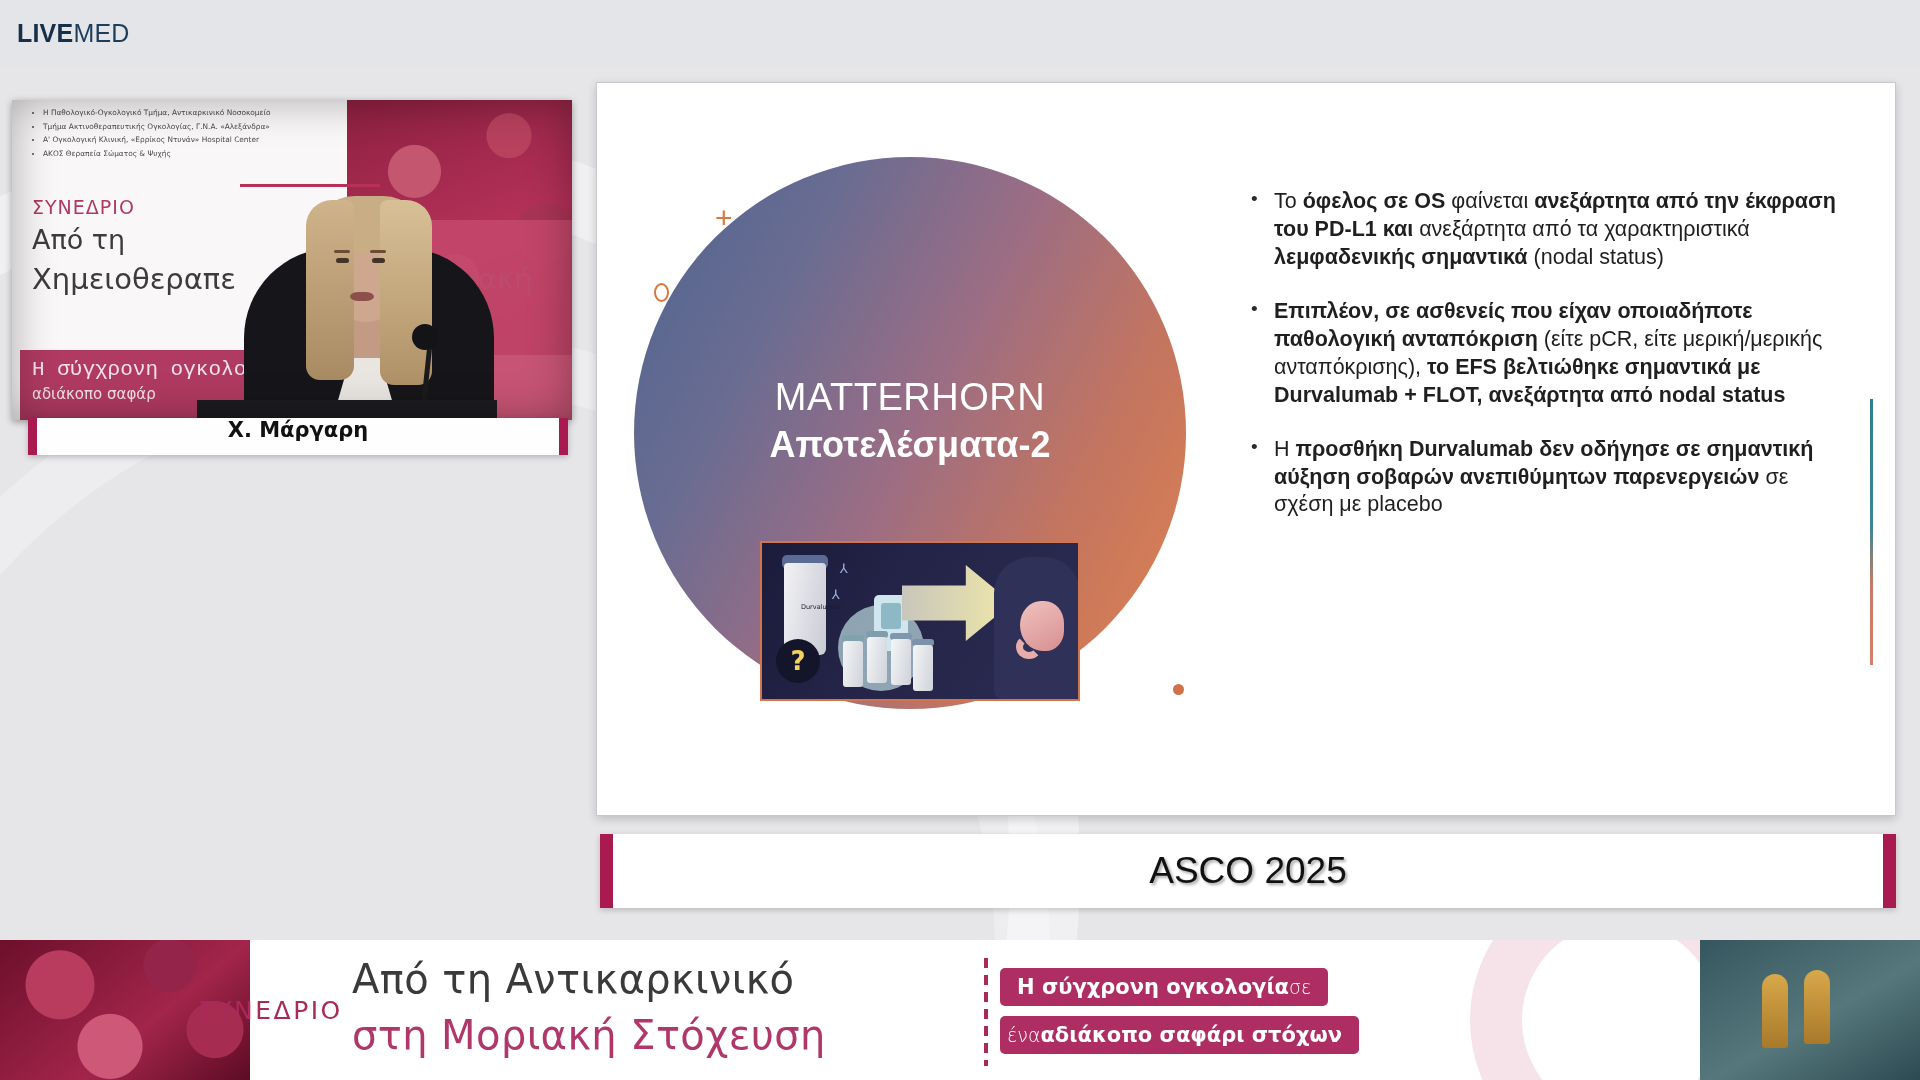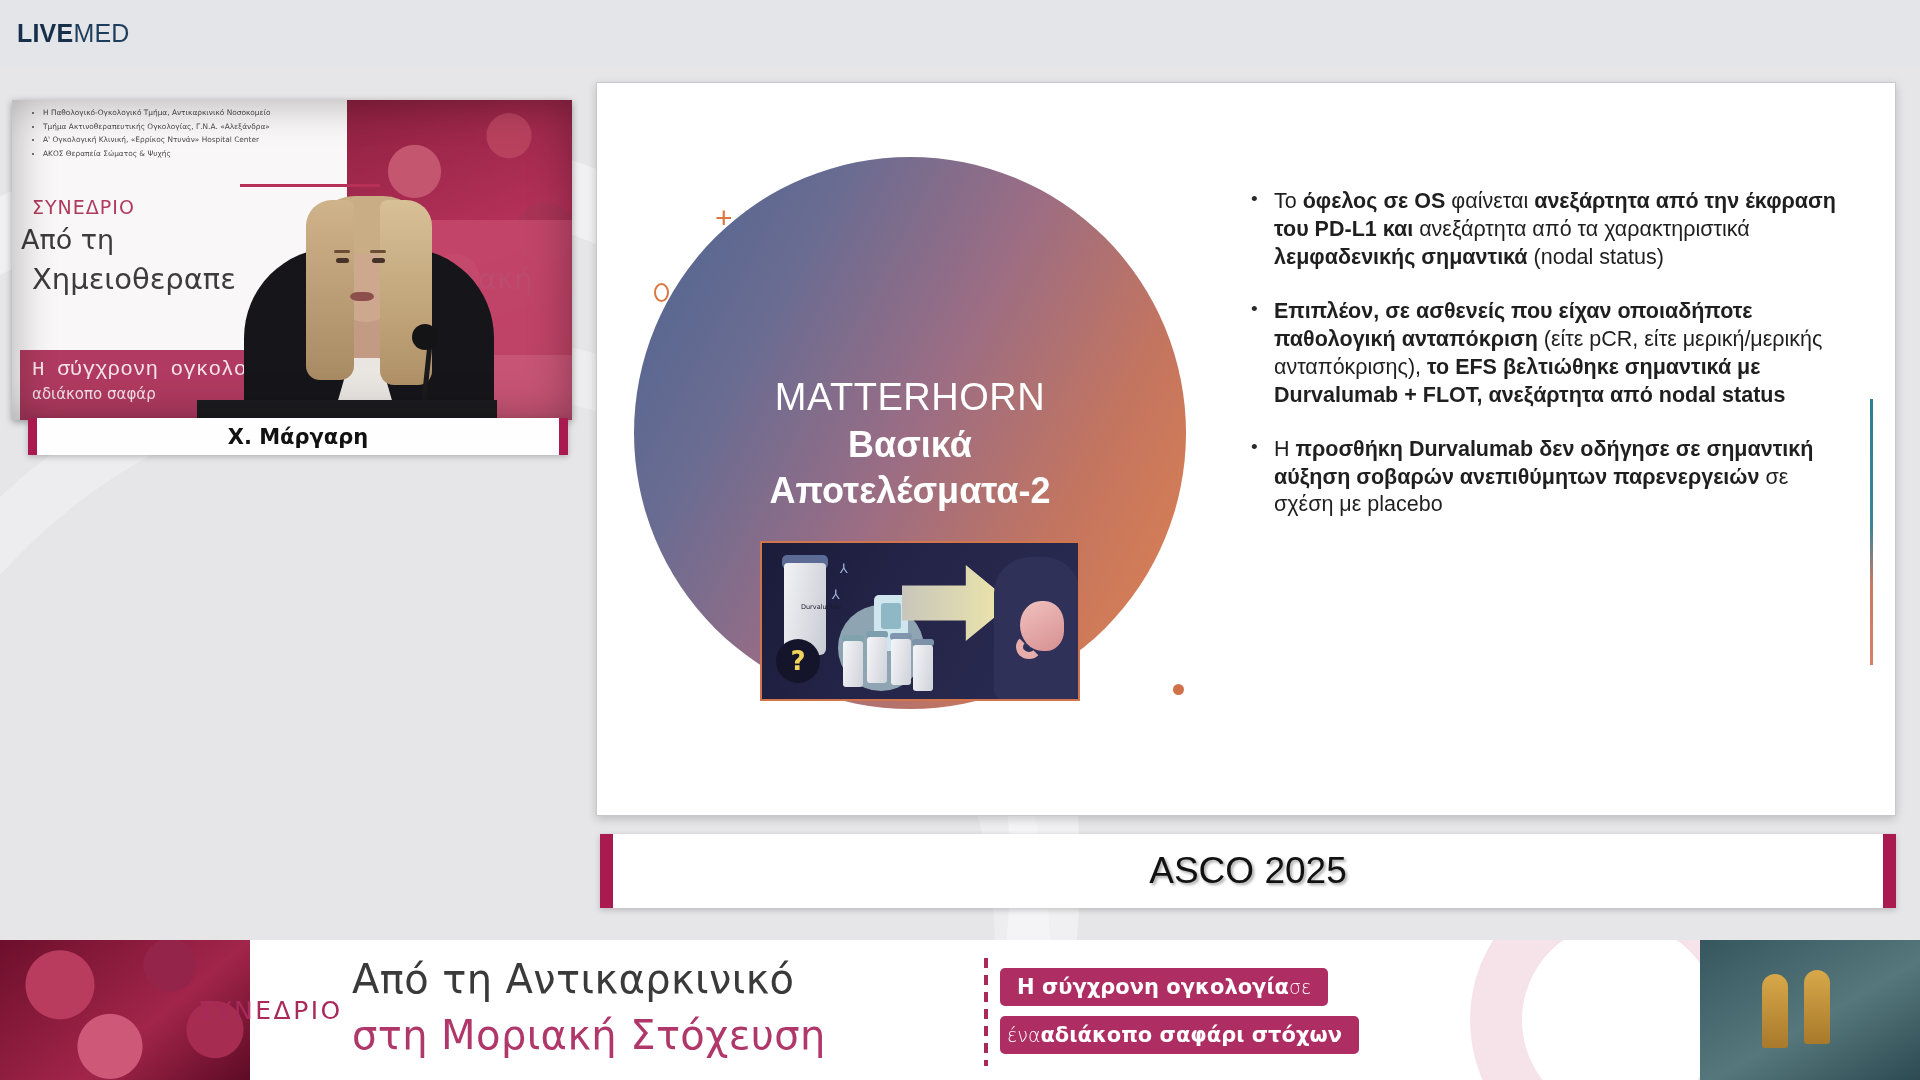--- a/index.html
+++ b/index.html
@@ -100,21 +100,21 @@
     position: absolute; left: 228px; top: 84px;
     width: 140px; height: 3px;
     background: #b63057;
   }
   .poster-synedrio {
     position: absolute; left: 20px; top: 96px;
     font-size: 19px; color: #b03a5e; letter-spacing: 1px;
     font-family: "DejaVu Sans", sans-serif;
   }
   .poster-line1 {
-    position: absolute; left: 9px; top: 124px;
+    position: absolute; left: 20px; top: 124px;
     font-size: 27px; color: #3c3c3c;
     font-family: "DejaVu Sans", sans-serif;
   }
   .poster-line2 {
     position: absolute; left: 20px; top: 162px;
     font-size: 29px; color: #3c3c3c;
     font-family: "DejaVu Sans", sans-serif;
     white-space: nowrap;
   }
   .poster-line2b {
@@ -221,21 +221,21 @@
     box-shadow: inset 0 0 44px rgba(0,0,0,.33);
     pointer-events: none;
   }
 
   
   #nameplate {
     position: absolute;
     left: 28px; top: 418px;
     width: 540px; height: 37px;
     background: #fefefe;
-    display: flex; align-items: center; justify-content: center;
+    display: flex; justify-content: center;
     box-shadow: 0 2px 6px rgba(0,0,0,.22);
   }
   #nameplate::before, #nameplate::after {
     content: ""; position: absolute; top: 0;
     width: 9px; height: 37px; background: #a81a50;
   }
   #nameplate::before { left: 0; }
   #nameplate::after  { right: 0; }
   #nameplate .nm {
     font-size: 21px; font-weight: 700; color: #111;
@@ -566,21 +566,20 @@
   <div id="slide">
 
     <div class="deco-plus">+</div>
     <div class="deco-circ"></div>
     <div class="deco-dot"></div>
 
     <div id="gradient-circle"></div>
 
     <div id="circle-title">
       <span class="ct-main">MATTERHORN</span>
-      <span class="ct-sub">Βασικά</span>
       <span class="ct-sub">Αποτελέσματα-2</span>
     </div>
 
     <div id="med-figure">
       <div class="vial-main-cap"></div>
       <div class="vial-main"></div>
       <div class="vial-main-lbl">Durvalumab</div>
       <div class="qmark">?</div>
       <div class="ab-mark" style="left:78px; top:18px;">⅄</div>
       <div class="ab-mark" style="left:70px; top:44px;">⅄</div>

